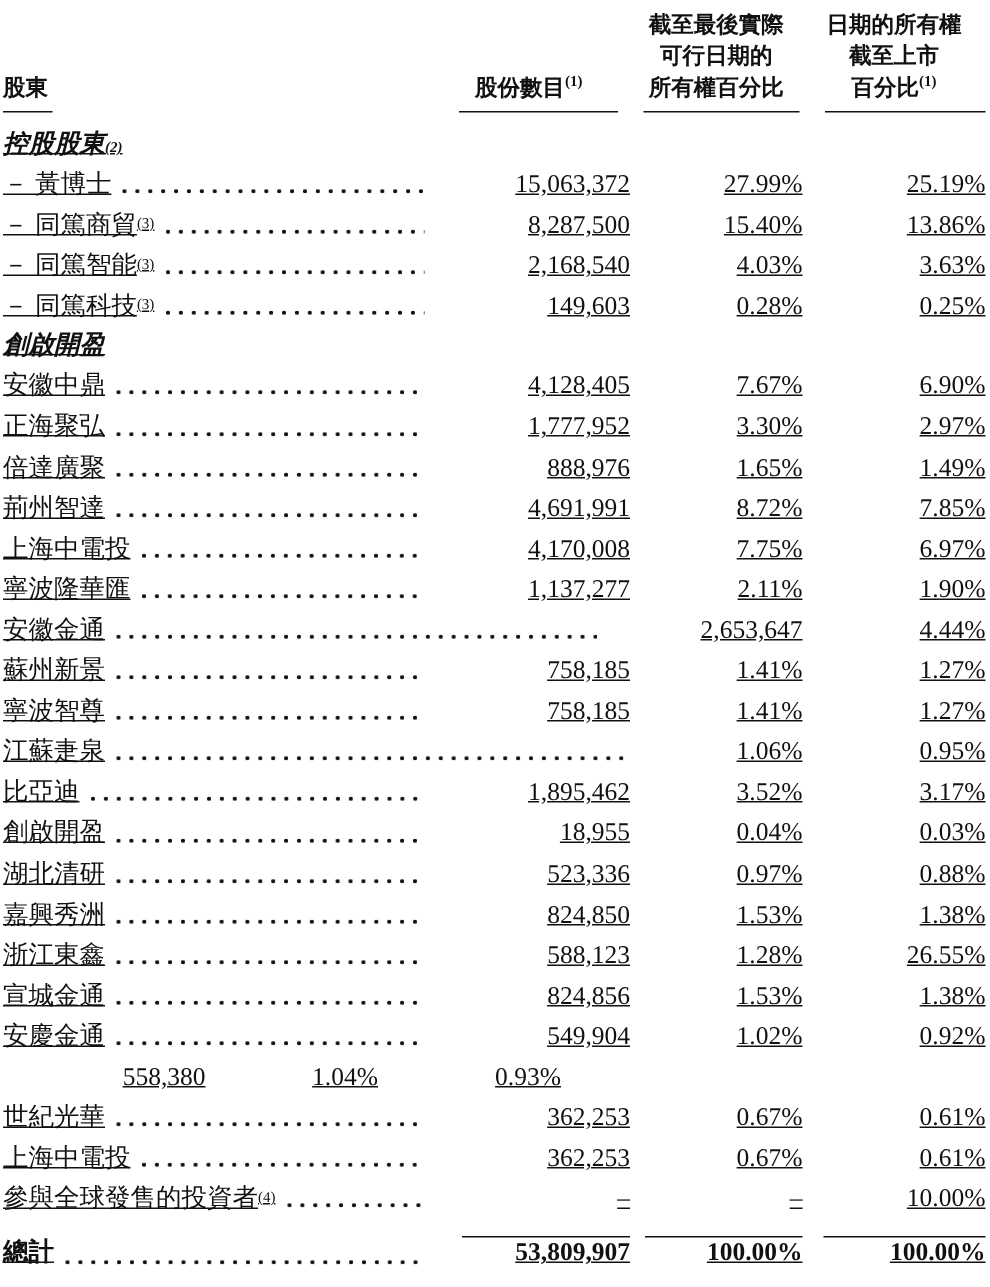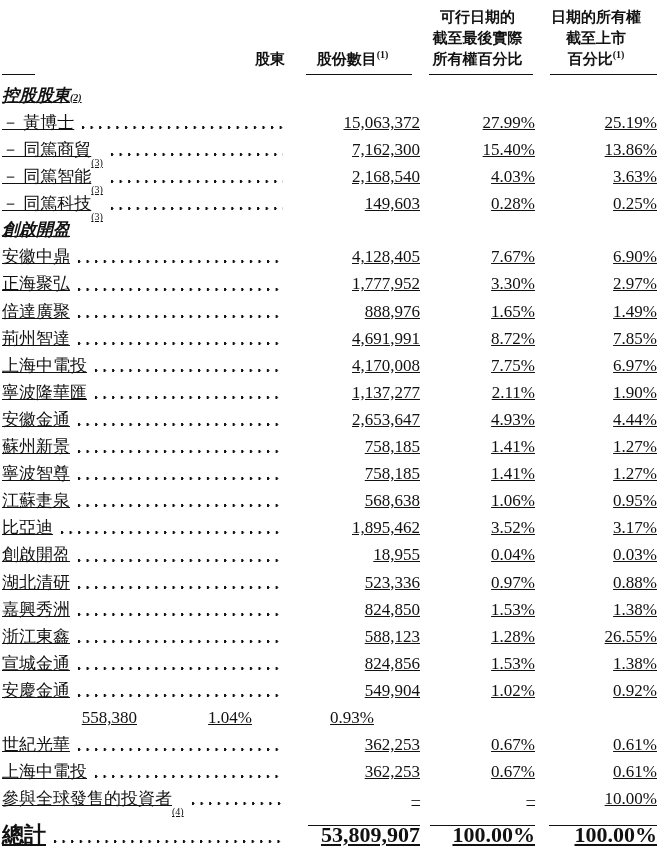--- a/index.html
+++ b/index.html
@@ -7,47 +7,47 @@
     width: 660px; height: 858px;
     background: #ffffff; color: #111111;
     font-family: "Liberation Serif", "DejaVu Serif", serif;
     overflow: hidden;
   }
   .page { padding: 7px 3px 0 2px; }
 
   
   .header-row { display: flex; align-items: flex-end; }
   .hcell { display: flex; flex-direction: column; justify-content: flex-end; }
-  .hname { flex: 1; text-align: right; }
+  .hname { flex: 1; }
   .col-shares      { width: 135px; }
   .col-pct-latest  { width: 115px; }
   .col-pct-listing { width: 122px; }
   .hlines { font-weight: bold; font-size: 15px; line-height: 21px; text-align: center; }
   .hname .hlabel { font-weight: bold; font-size: 15px; line-height: 21px; }
   .hrule { border-top: 1.5px solid #111; margin-top: 4px; }
   .hname .hrule { width: 33px; }
   .col-shares .hrule      { width: 106px; margin-left: auto; margin-right: 8px; }
   .col-pct-latest .hrule  { width: 104px; margin-left: auto; margin-right: 2px; }
   .col-pct-listing .hrule { width: 107px; margin-left: auto; margin-right: 0; }
 
   
   .table-body { margin-top: 8px; }
   .row { display: flex; align-items: baseline; text-decoration: underline; }
   .data-row { height: 27.1px; line-height: 27.1px; font-size: 17px; }
   .section-row { height: 26px; line-height: 26px; font-size: 17px; font-weight: bold; font-style: italic; }
-  .name-cell { flex: 1; display: flex; align-items: flex-end; min-width: 0; }
+  .name-cell { flex: 1; display: flex; align-items: center; min-width: 0; }
   .name-text { white-space: nowrap; }
   .num-cell { text-align: right; }
   .leader {
     flex: 1; align-self: flex-end;
     height: 5px; margin: 0 2px 6px 7px;
     background-image: radial-gradient(circle at 2px 2.5px, #111 1.25px, rgba(0,0,0,0) 1.5px);
     background-size: 8.6px 5px; background-repeat: repeat-x;
   }
-  .total-row { font-weight: bold; height: 31px; line-height: 31px; font-size: 22px; }
+  .total-row { font-weight: bold; height: 31px; line-height: 31px; font-size: 17px; }
 
   .fnote { font-size: 10px; line-height: 0; }
 
   
   .rules-row { height: 7px; align-items: flex-start; }
   .rule { display: inline-block; }
   .rule.single { border-top: 1.5px solid #111; height: 0; }
   .col-shares .rule      { width: 112px; }
   .col-pct-latest .rule  { width: 105px; }
   .col-pct-listing .rule { width: 108px; }
@@ -67,22 +67,22 @@
 
     <div class="hcell hnum col-shares">
       <div class="hlines">
         <span>股份數目</span><sup class="fnote">(1)</sup>
       </div>
       <div class="hrule"></div>
     </div>
 
     <div class="hcell hnum col-pct-latest">
       <div class="hlines">
+        <div>截至最後實際</div>
         <div>可行日期的</div>
-        <div>截至最後實際</div>
         <div>所有權百分比</div>
       </div>
       <div class="hrule"></div>
     </div>
 
     <div class="hcell hnum col-pct-listing">
       <div class="hlines">
         <div>日期的所有權</div>
         <div>截至上市</div>
         <div>
@@ -106,21 +106,21 @@
         <div class="num-cell col-shares">15,063,372</div>
         <div class="num-cell col-pct-latest">27.99%</div>
         <div class="num-cell col-pct-listing">25.19%</div>
       </div>
       <div class="row data-row">
         <div class="name-cell">
           <span class="name-text">－ 同篤商貿</span>
           <sup class="fnote">(3)</sup>
           <span class="leader"></span>
         </div>
-        <div class="num-cell col-shares">7,162,300</div>
+        <div class="num-cell col-shares">8,287,500</div>
         <div class="num-cell col-pct-latest">15.40%</div>
         <div class="num-cell col-pct-listing">13.86%</div>
       </div>
       <div class="row data-row">
         <div class="name-cell">
           <span class="name-text">－ 同篤智能</span>
           <sup class="fnote">(3)</sup>
           <span class="leader"></span>
         </div>
         <div class="num-cell col-shares">2,168,540</div>
@@ -193,21 +193,20 @@
         <div class="num-cell col-shares">1,137,277</div>
         <div class="num-cell col-pct-latest">2.11%</div>
         <div class="num-cell col-pct-listing">1.90%</div>
       </div>
       <div class="row data-row">
         <div class="name-cell">
           <span class="name-text">安徽金通</span>
           <span class="leader"></span>
         </div>
         <div class="num-cell col-shares">2,653,647</div>
-        <div class="num-cell col-pct-latest">4.93%</div>
         <div class="num-cell col-pct-listing">4.44%</div>
       </div>
       <div class="row data-row">
         <div class="name-cell">
           <span class="name-text">蘇州新景</span>
           <span class="leader"></span>
         </div>
         <div class="num-cell col-shares">758,185</div>
         <div class="num-cell col-pct-latest">1.41%</div>
         <div class="num-cell col-pct-listing">1.27%</div>
@@ -219,21 +218,20 @@
         </div>
         <div class="num-cell col-shares">758,185</div>
         <div class="num-cell col-pct-latest">1.41%</div>
         <div class="num-cell col-pct-listing">1.27%</div>
       </div>
       <div class="row data-row">
         <div class="name-cell">
           <span class="name-text">江蘇疌泉</span>
           <span class="leader"></span>
         </div>
-        <div class="num-cell col-shares">568,638</div>
         <div class="num-cell col-pct-latest">1.06%</div>
         <div class="num-cell col-pct-listing">0.95%</div>
       </div>
       <div class="row data-row">
         <div class="name-cell">
           <span class="name-text">比亞迪</span>
           <span class="leader"></span>
         </div>
         <div class="num-cell col-shares">1,895,462</div>
         <div class="num-cell col-pct-latest">3.52%</div>

